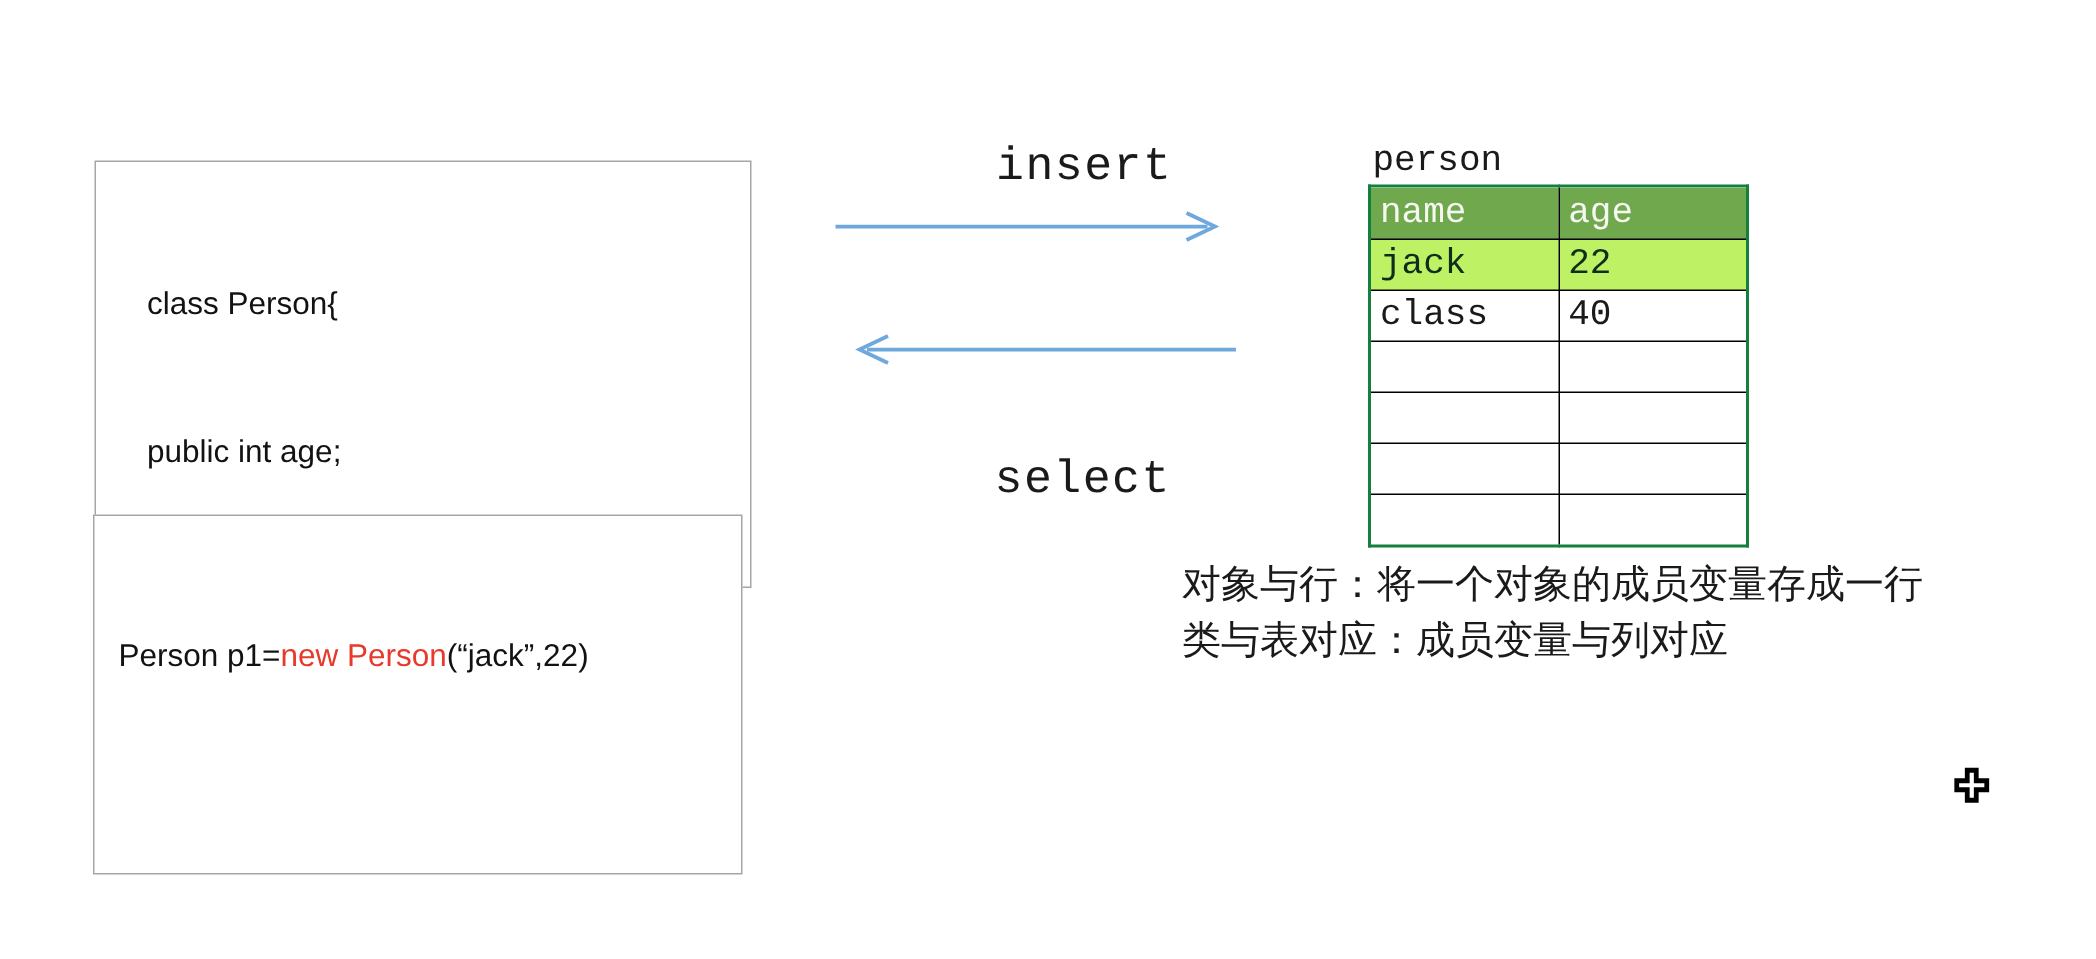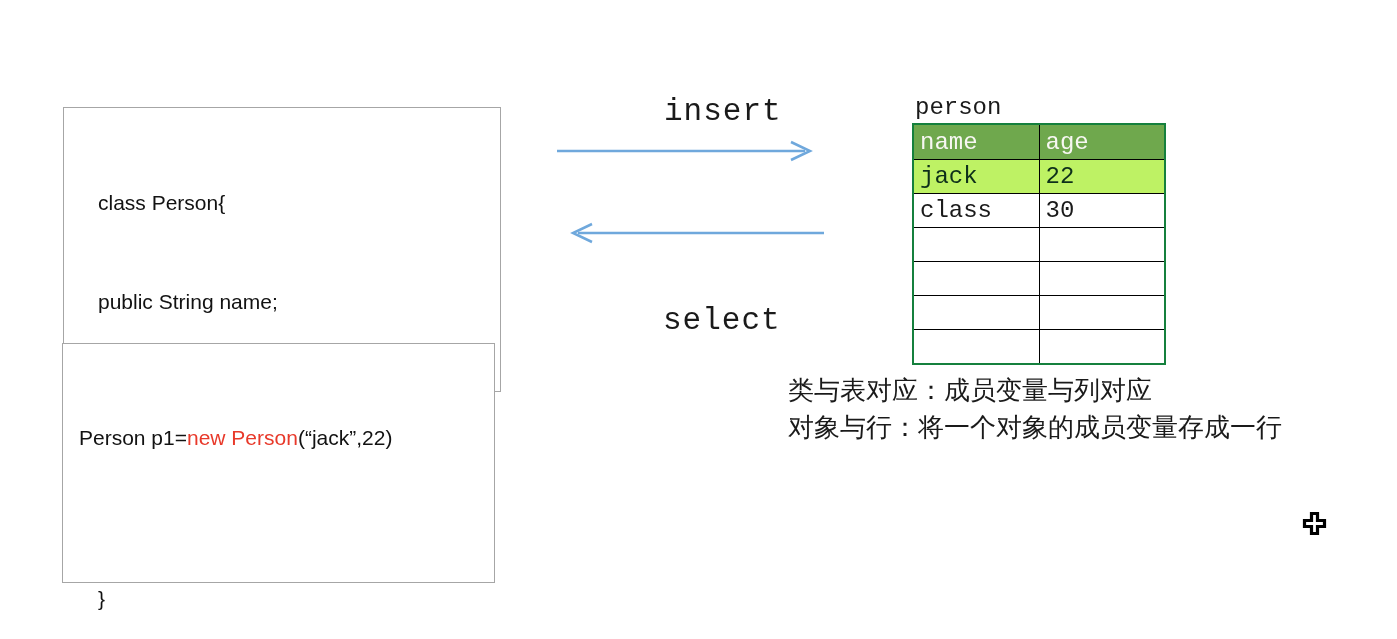--- a/index.html
+++ b/index.html
@@ -78,21 +78,20 @@
   
   #cursor{position:absolute;left:1301px;top:510px;}
 </style>
 </head>
 <body>
 
 <div id="stage">
 
   <div id="class-box" class="codebox">
     <div class="code-line">class Person{</div>
-    <div class="code-line">public String name;</div>
     <div class="code-line">public int age;</div>
     <div class="code-line"></div>
     <div class="code-line">}</div>
   </div>
 
   <div id="object-box" class="codebox">
     <div class="code-line"><span>Person p1=</span><span class="red">new Person</span><span>(“jack”,22)</span></div>
   </div>
 
   <div class="flow-label" id="insert-label">insert</div>
@@ -119,21 +118,21 @@
         <th>age</th>
       </tr>
     </thead>
     <tbody>
       <tr class="hl">
         <td class="name-cell">jack</td>
         <td class="age-cell">22</td>
       </tr>
       <tr>
         <td class="name-cell">class</td>
-        <td class="age-cell">30</td>
+        <td class="age-cell">40</td>
       </tr>
       <tr>
         <td class="name-cell"></td>
         <td class="age-cell"></td>
       </tr>
       <tr>
         <td class="name-cell"></td>
         <td class="age-cell"></td>
       </tr>
       <tr>
@@ -141,21 +140,21 @@
         <td class="age-cell"></td>
       </tr>
       <tr>
         <td class="name-cell"></td>
         <td class="age-cell"></td>
       </tr>
     </tbody>
   </table>
 
   <div id="notes">
+    <div>对象与行：将一个对象的成员变量存成一行</div>
     <div>类与表对应：成员变量与列对应</div>
-    <div>对象与行：将一个对象的成员变量存成一行</div>
   </div>
 
   <svg id="cursor" width="28" height="28" viewBox="0 0 28 28">
     <path d="M10.5 3.5 h6 v7 h7 v6 h-7 v7 h-6 v-7 h-7 v-6 h7 z" fill="#ffffff" stroke="#000000" stroke-width="3.2"></path>
   </svg>
 
 </div>
 
 </body></html>

